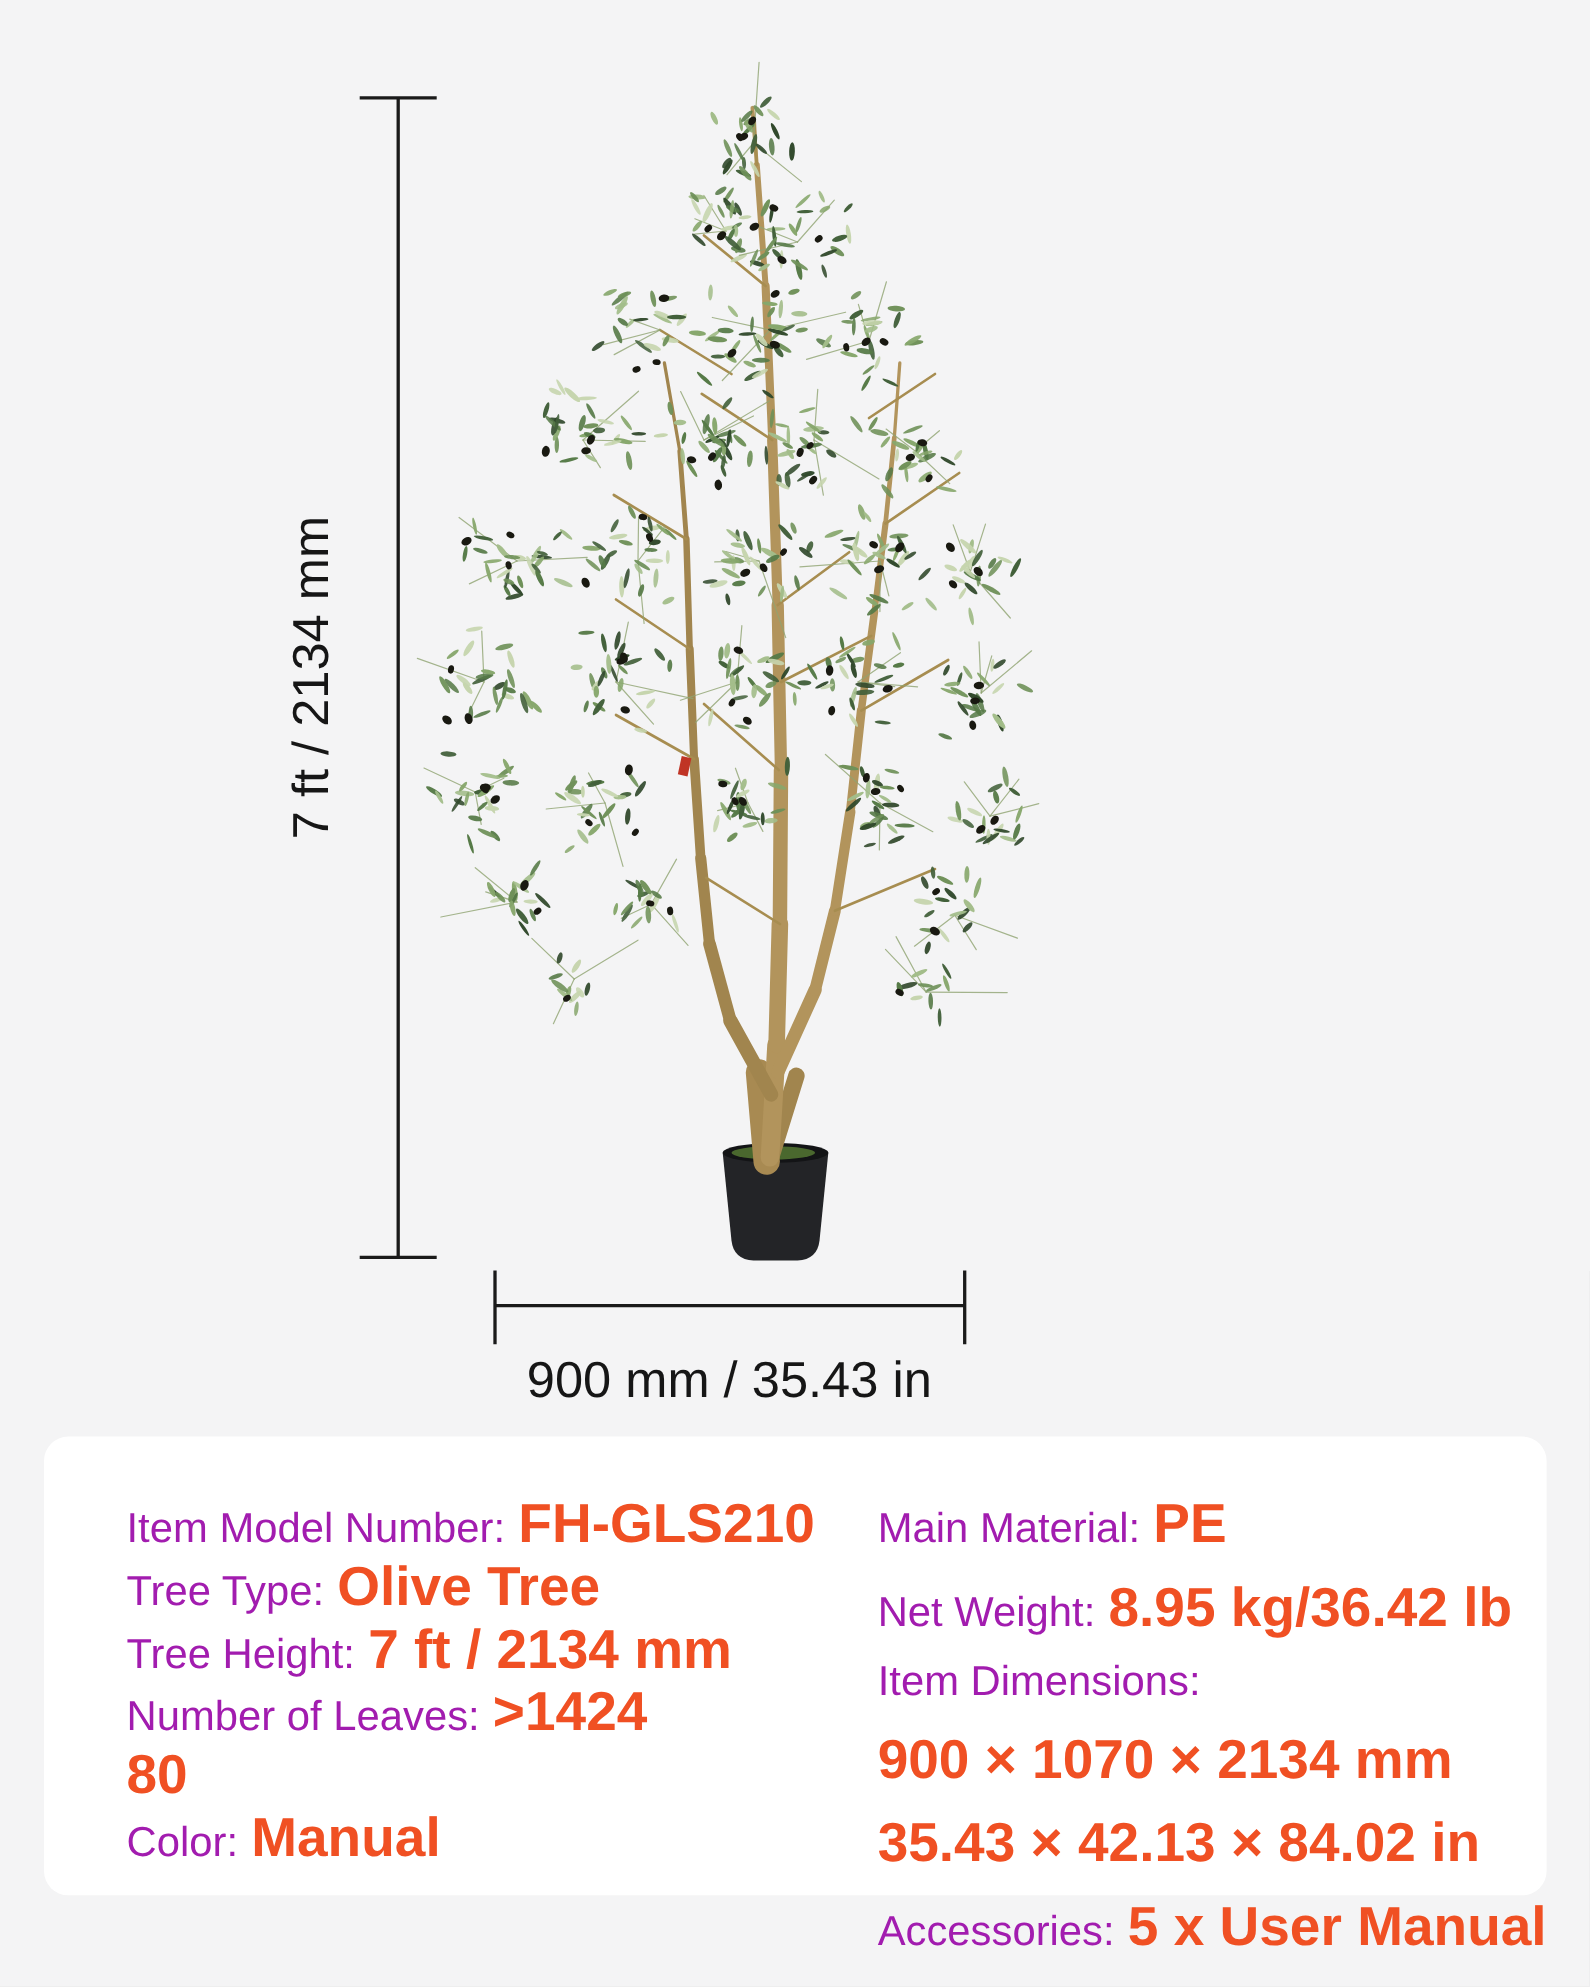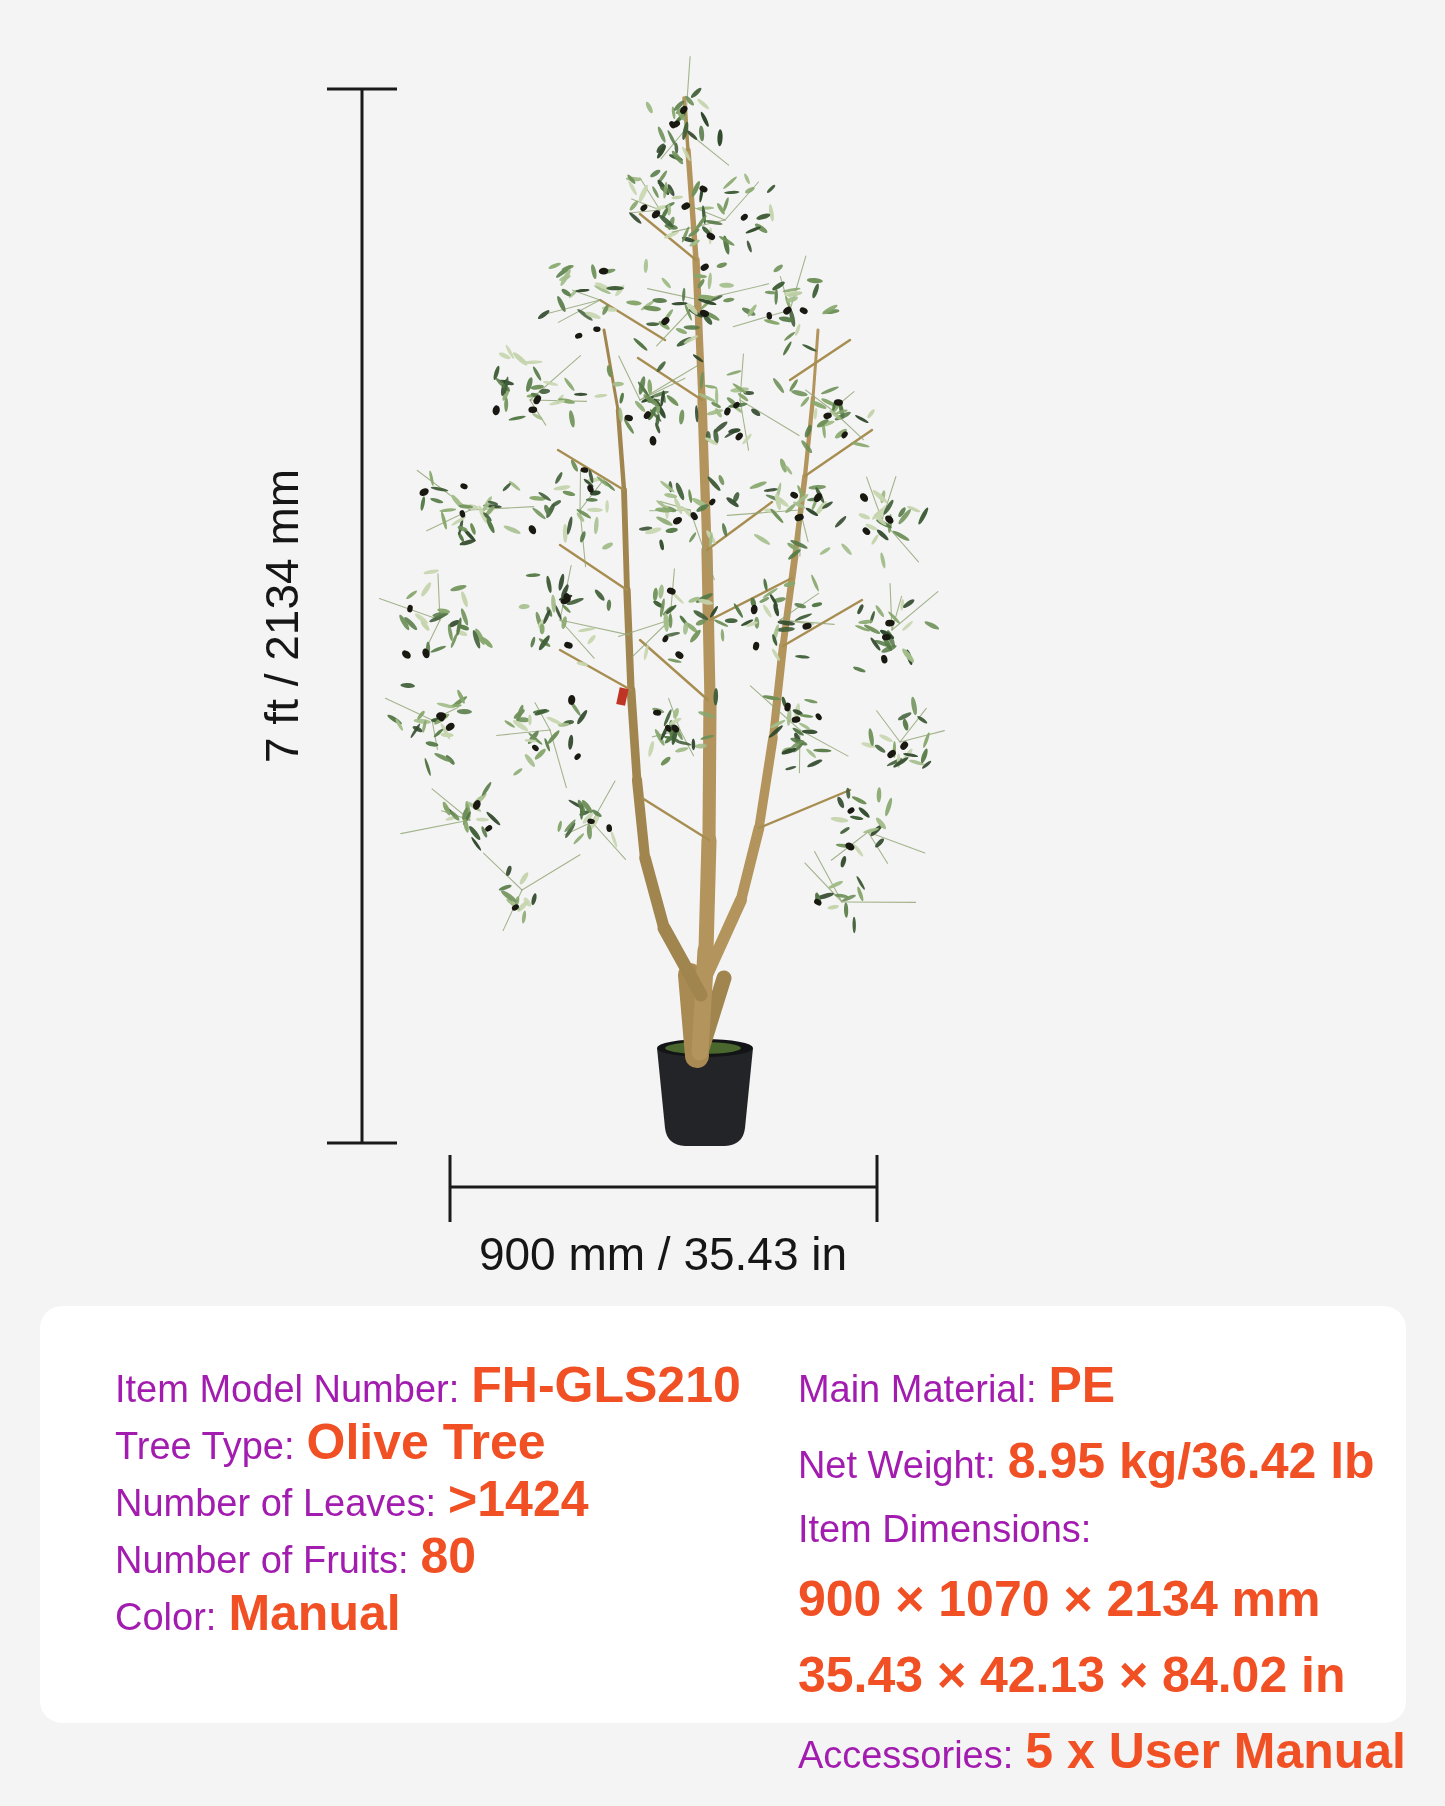--- a/index.html
+++ b/index.html
@@ -935,25 +935,28 @@
     <div class="col col-left">
       <div class="row">
         <span class="lbl">Item Model Number:</span>
           <span class="val">FH-GLS210</span>
       </div>
       <div class="row">
         <span class="lbl">Tree Type:</span>
           <span class="val">Olive Tree</span>
       </div>
       <div class="row">
+        <span class="lbl">Tree Height:</span>
+          <span class="val">7 ft / 2134 mm</span>
+      </div>
+      <div class="row">
         <span class="lbl">Number of Leaves:</span>
           <span class="val">&gt;1424</span>
       </div>
       <div class="row">
-        <span class="lbl">Number of Fruits:</span>
           <span class="val">80</span>
       </div>
       <div class="row">
         <span class="lbl">Color:</span>
           <span class="val">Manual</span>
       </div>
     </div>
     <div class="col col-right">
       <div class="row">
         <span class="lbl">Main Material:</span>

